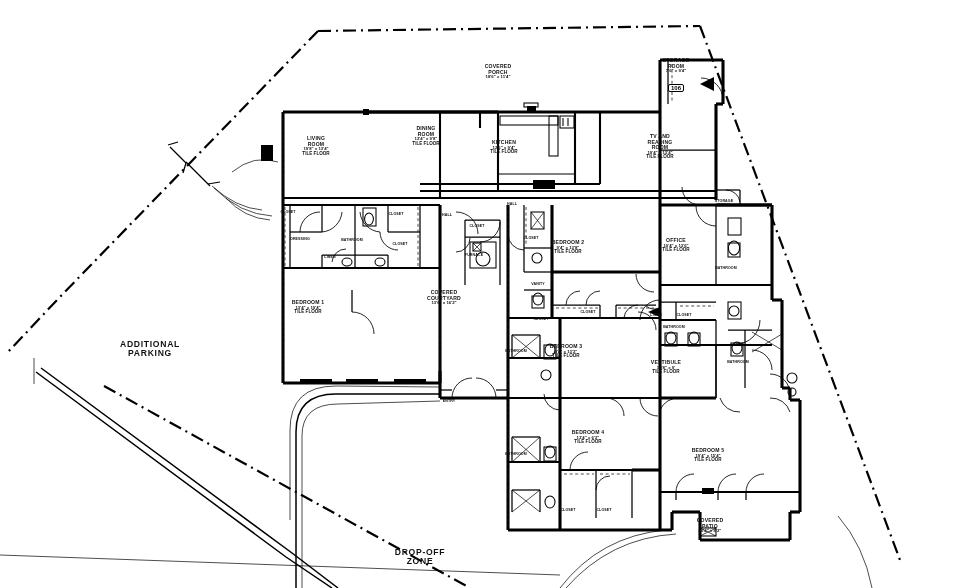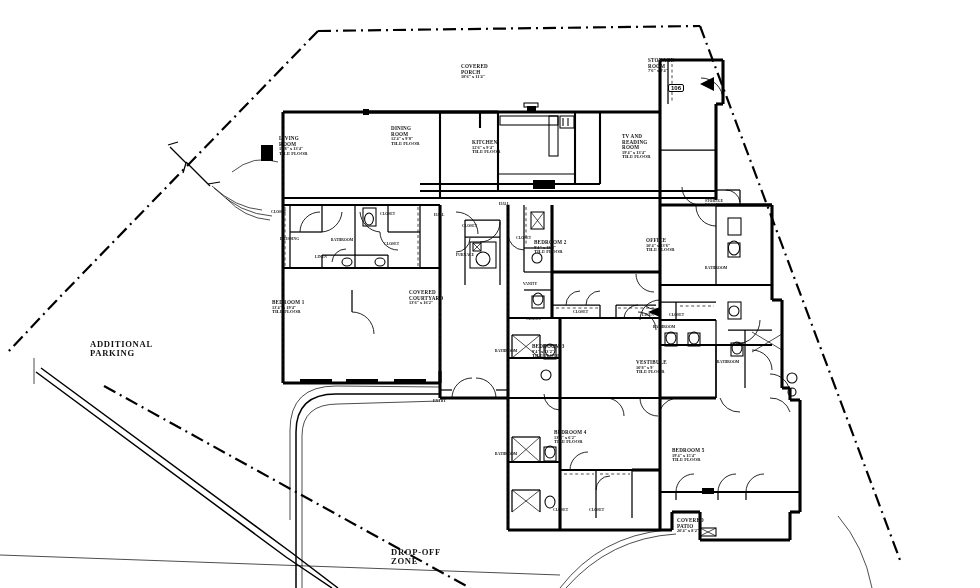--- a/index.html
+++ b/index.html
@@ -1,21 +1,21 @@
 <!DOCTYPE html>
 <html><head>
 <meta charset="utf-8">
 <style>
   html,body{margin:0;padding:0;background:#fff;}
   body{width:980px;height:588px;overflow:hidden;
        font-family:"Liberation Sans",sans-serif;color:#000;}
   #sheet{position:relative;width:980px;height:588px;background:#ffffff;}
   svg{display:block;}
-  .lbl{position:absolute;line-height:1.08;
-       font-family:Liberation Serif, serif;color:#111;
+  .lbl{position:absolute;text-align:center;line-height:1.08;
+       font-family:Liberation Sans, sans-serif;color:#111;
        white-space:pre;pointer-events:none;}
   .rm{font-size:5.1px;font-weight:700;letter-spacing:.2px;}
   .dim{font-size:4.3px;font-weight:700;}
   .flr{font-size:4.6px;font-weight:700;}
   .xs{font-size:3.6px;font-weight:700;letter-spacing:.1px;}
   .site{font-size:8.6px;font-weight:700;letter-spacing:.7px;}
   .badge{position:absolute;border:1.4px solid #000;border-radius:2px;
          font-size:6px;font-weight:700;padding:0 2px;background:#fff;
          text-align:center;}
 </style>
@@ -414,16 +414,16 @@
       <div class="lbl xs" style="left: 705px; top: 267px; width: 42px;">BATHROOM</div>
       <div class="lbl xs" style="left: 642px; top: 314px; width: 28px;">LINEN</div>
       <div class="lbl xs" style="left: 669px; top: 314px; width: 30px;">CLOSET</div>
       <div class="lbl xs" style="left: 653px; top: 326px; width: 42px;">BATHROOM</div>
       <div class="lbl xs" style="left: 717px; top: 361px; width: 42px;">BATHROOM</div>
       <div class="lbl xs" style="left: 433px; top: 400px; width: 32px;">ENTRY</div>
     </div>
   <div id="site-labels">
       <div class="lbl site" style="left: 90px; top: 340px; width: 120px;">ADDITIONAL
 PARKING</div>
-      <div class="lbl site" style="left: 391px; top: 548px; width: 120px;">DROP-OFF
+      <div class="lbl site" style="left: 360px; top: 548px; width: 120px;">DROP-OFF
 ZONE</div>
     </div>
 </div>
 
 </body></html>

